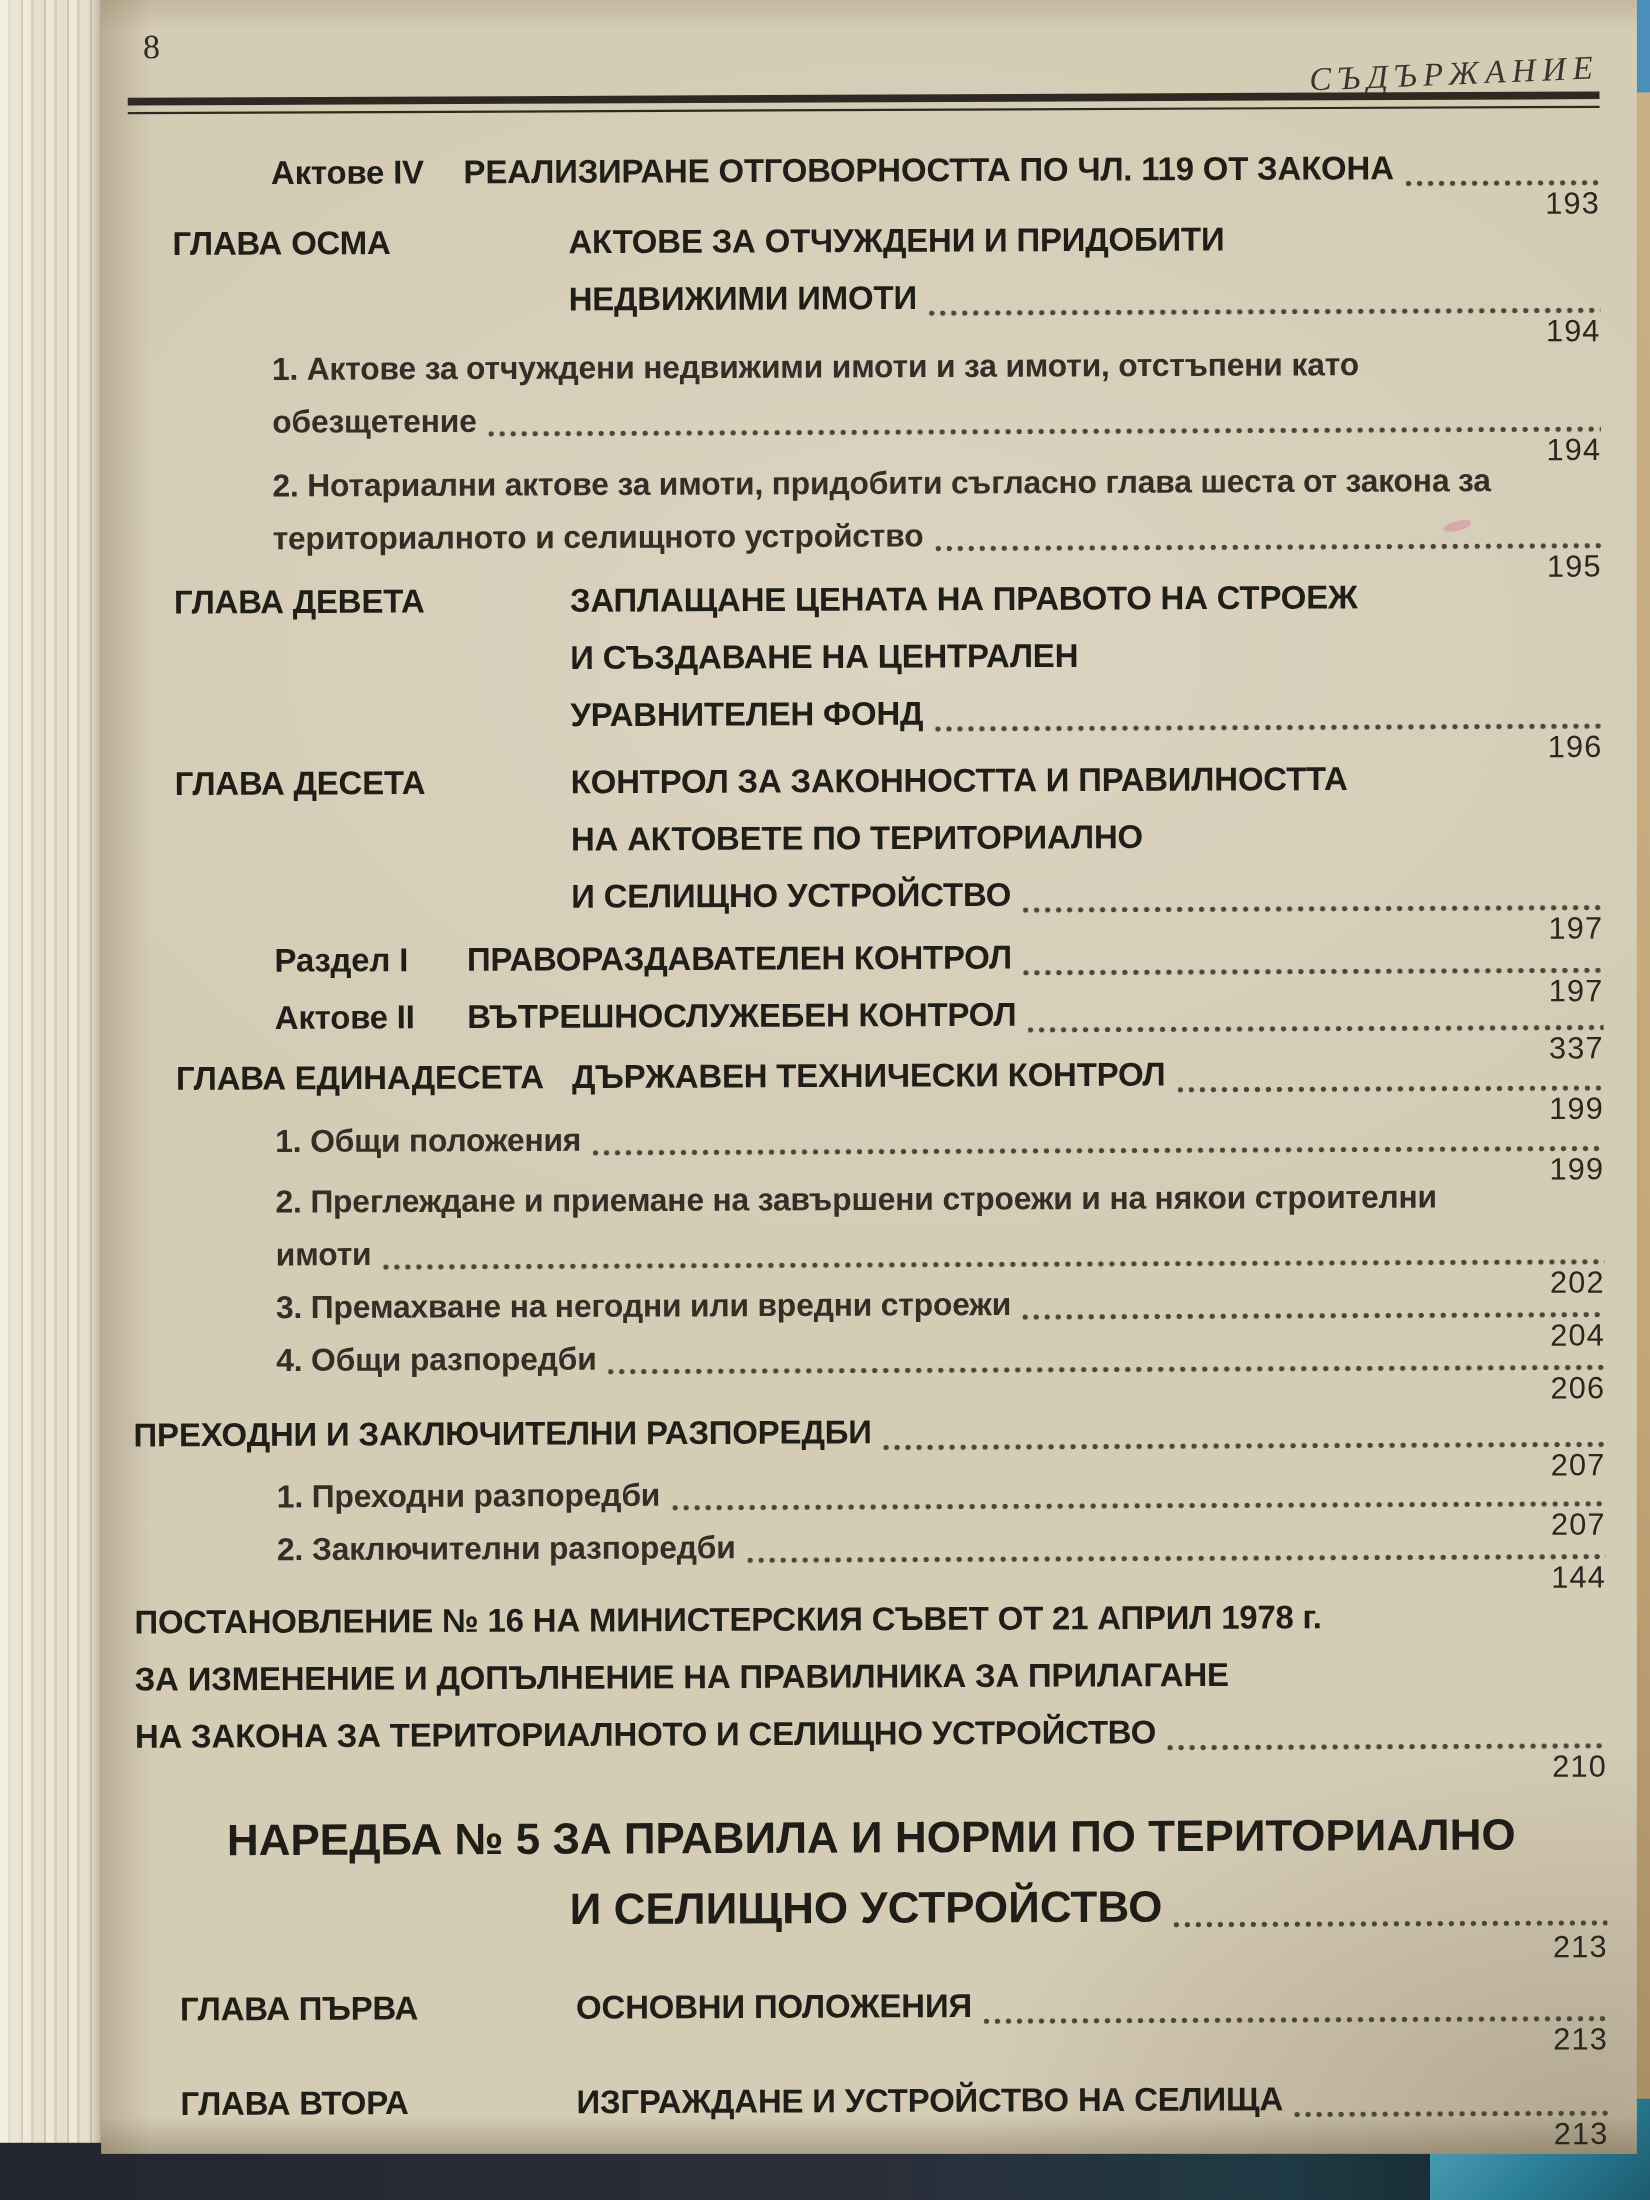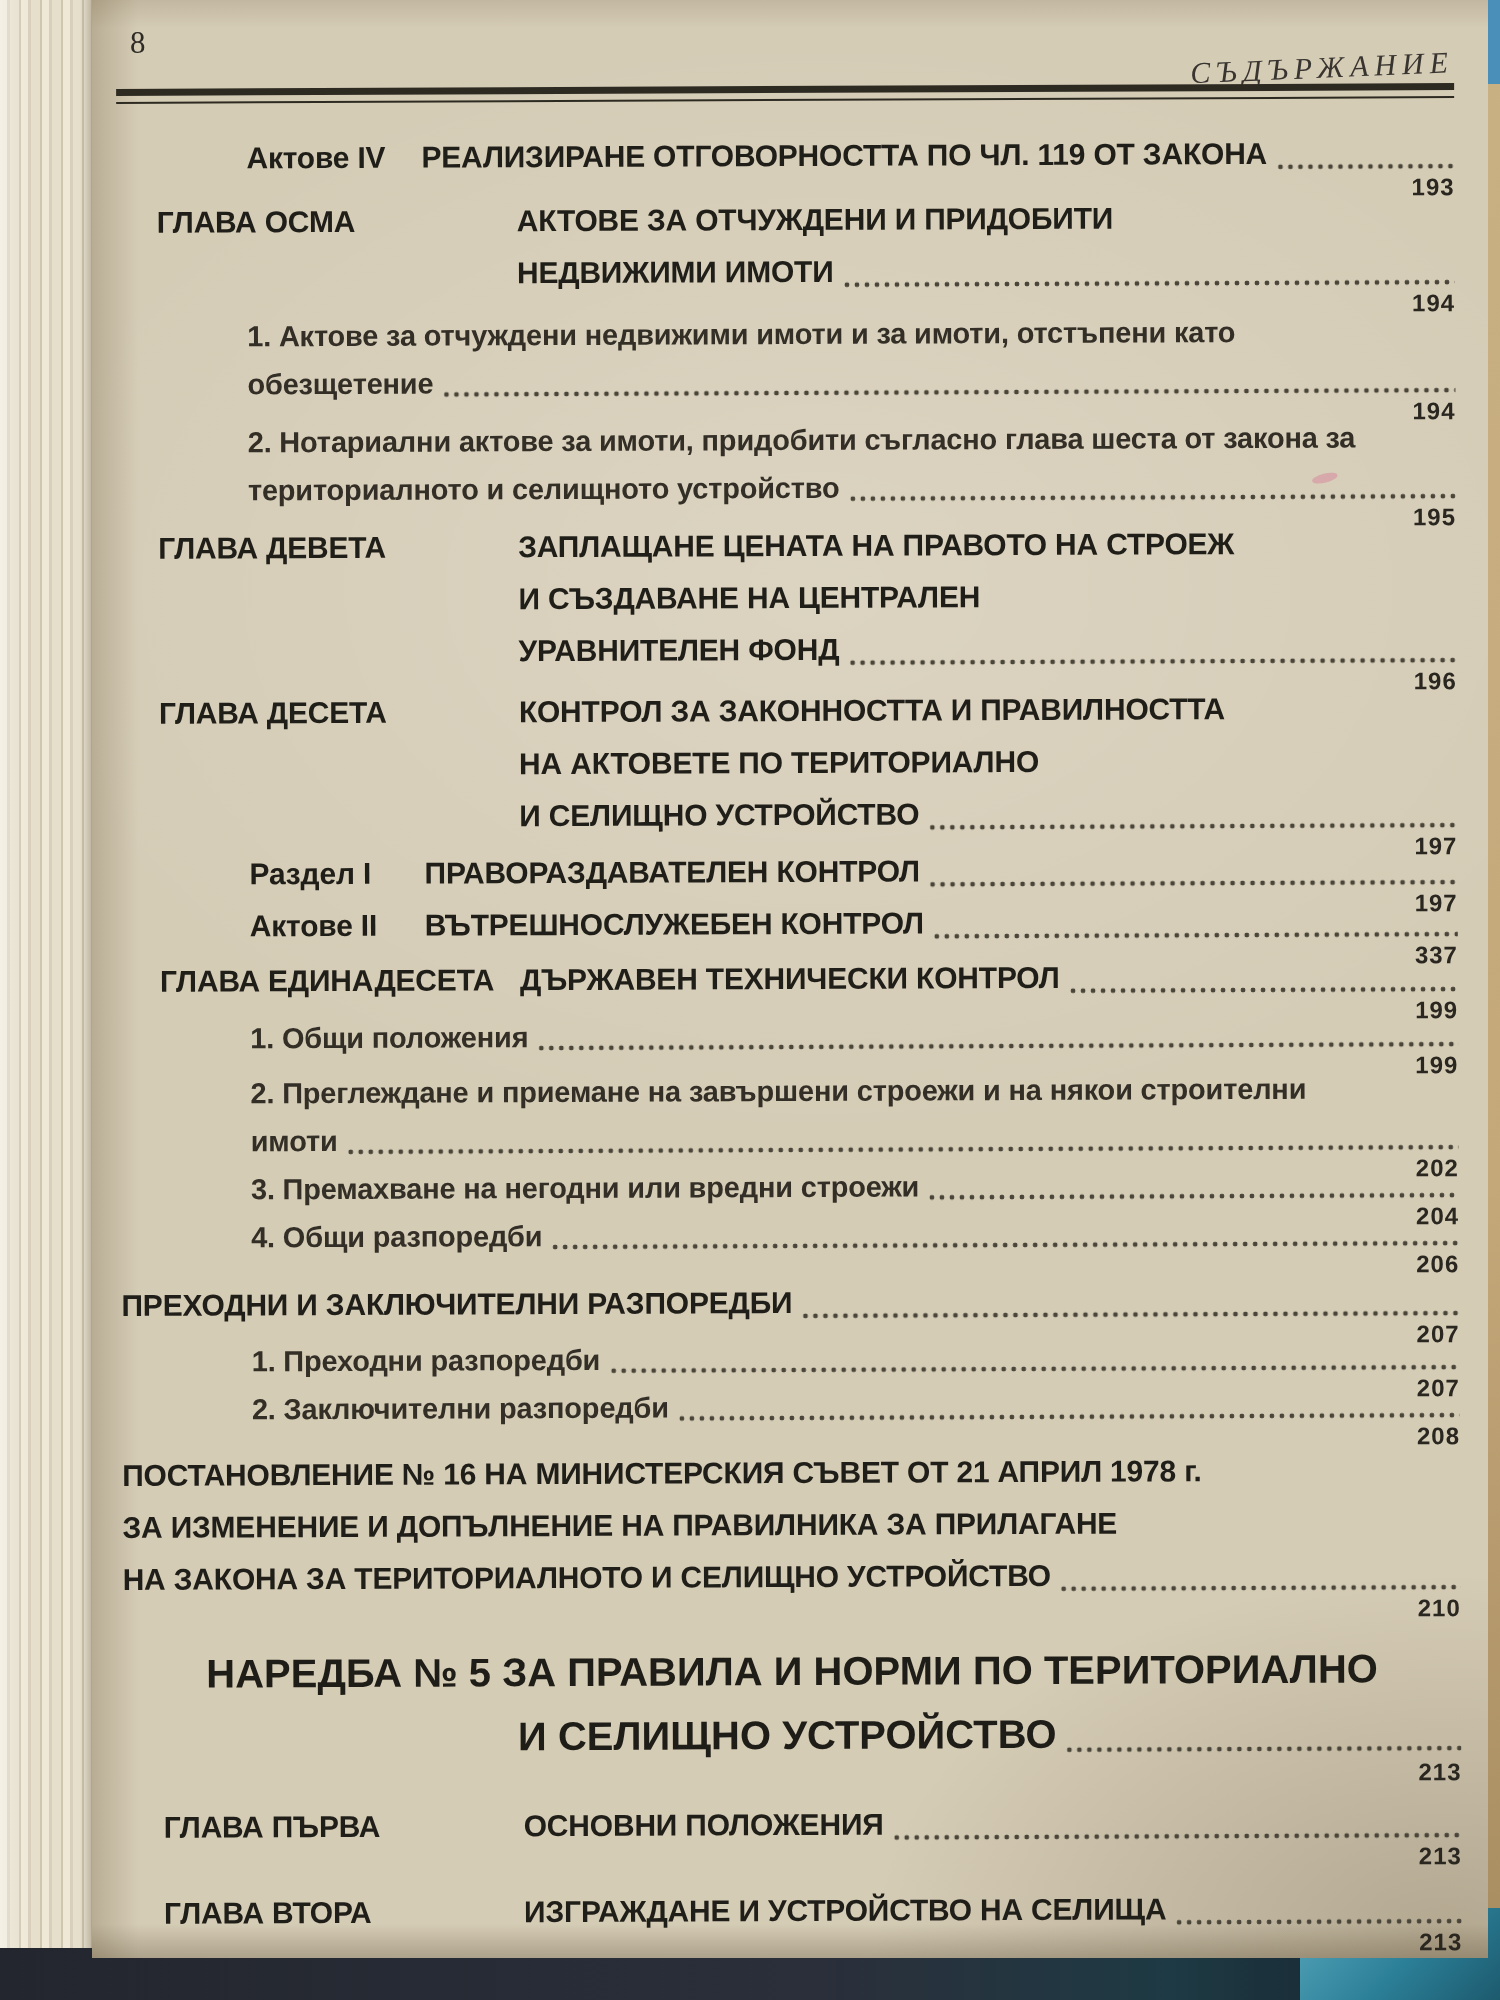--- a/index.html
+++ b/index.html
@@ -56,21 +56,21 @@
   .glava > .lab{flex:0 0 400px;padding-left:40px;box-sizing:border-box;}
   .title{flex:1;min-width:0;}
   .tl{font-size:30px;line-height:52px;font-weight:700;color:#201e18;letter-spacing:-0.2px;}
   .il{font-size:29px;line-height:48px;font-weight:700;color:#332f27;letter-spacing:-0.2px;}
   .item{padding-left:130px;}
   .txt{white-space:nowrap;}
   .last{display:flex;}
   .dots{flex:1 0 24px;height:6px;align-self:flex-end;margin:0 0 10px 10px;
     background:radial-gradient(circle at 3px 3px,#4a4539 2.1px,rgba(0,0,0,0) 2.7px);
     background-size:10px 6px;background-repeat:repeat-x;}
-  .pageno{position:absolute;right:0;bottom:-22px;font-size:24px;font-weight:700;
+  .pageno{position:absolute;right:0;bottom:-22px;font-size:28px;font-weight:400;
     color:#2a2620;letter-spacing:1px;}
   .naredba .nl{font-size:40px;line-height:64px;font-weight:700;color:#1f1d17;text-align:center;}
   .naredba .last{display:flex;}
   .naredba .sp{flex:1;}
   .naredba .dots{flex:1;margin-bottom:13px;}
 </style>
 </head>
 <body>
 
 <div class="page-stack"></div>
@@ -235,21 +235,21 @@
           <span class="dots"></span>
         </div>
         <span class="pageno">207</span>
       </div>
 
       <div class="entry item" style="margin-top:0">
         <div class="il last">
           <span class="txt">2. Заключителни разпоредби</span>
           <span class="dots"></span>
         </div>
-        <span class="pageno">208</span>
+        <span class="pageno">144</span>
       </div>
 
       <div class="entry" style="margin-top:16px">
         <div class="tl">ПОСТАНОВЛЕНИЕ № 16 НА МИНИСТЕРСКИЯ СЪВЕТ ОТ 21 АПРИЛ 1978 г.</div>
         <div class="tl">ЗА ИЗМЕНЕНИЕ И ДОПЪЛНЕНИЕ НА ПРАВИЛНИКА ЗА ПРИЛАГАНЕ</div>
         <div class="tl last">
           <span class="txt">НА ЗАКОНА ЗА ТЕРИТОРИАЛНОТО И СЕЛИЩНО УСТРОЙСТВО</span>
           <span class="dots"></span>
         </div>
         <span class="pageno">210</span>

